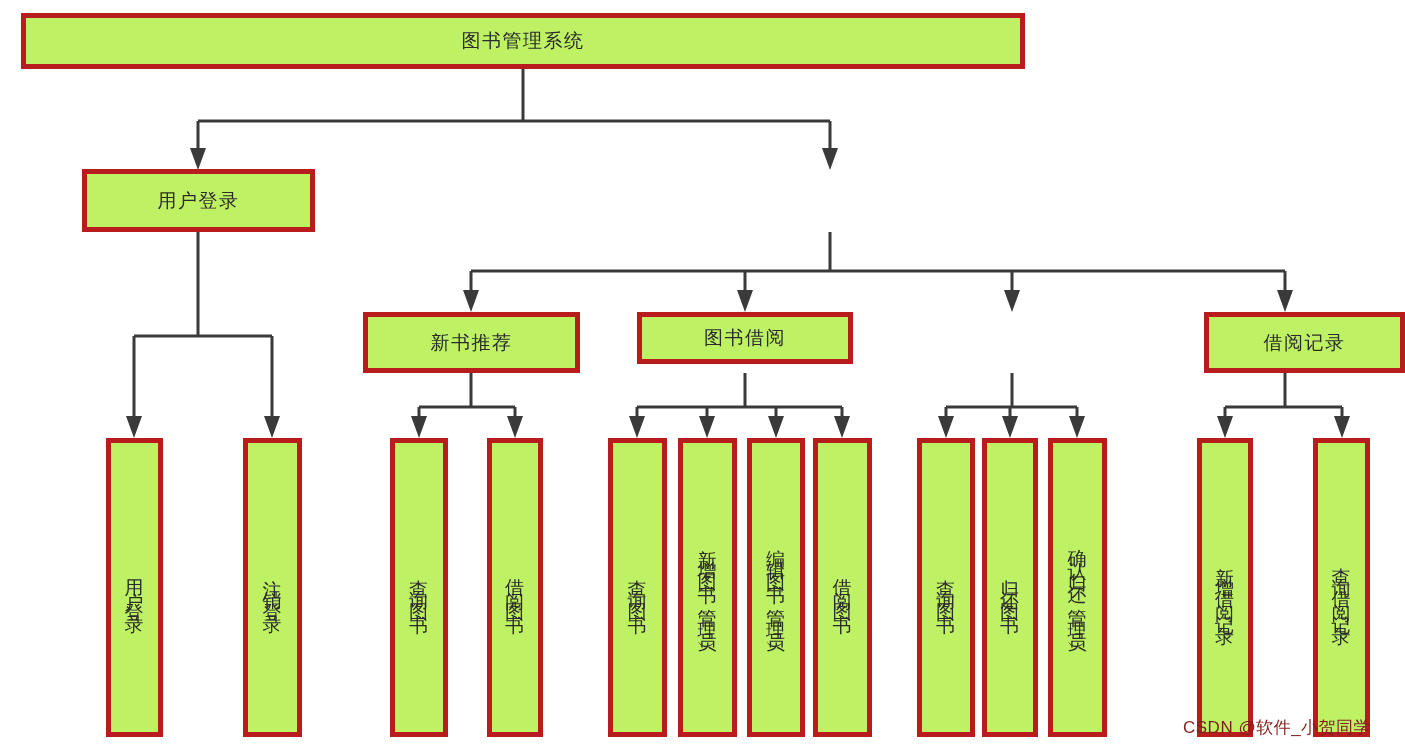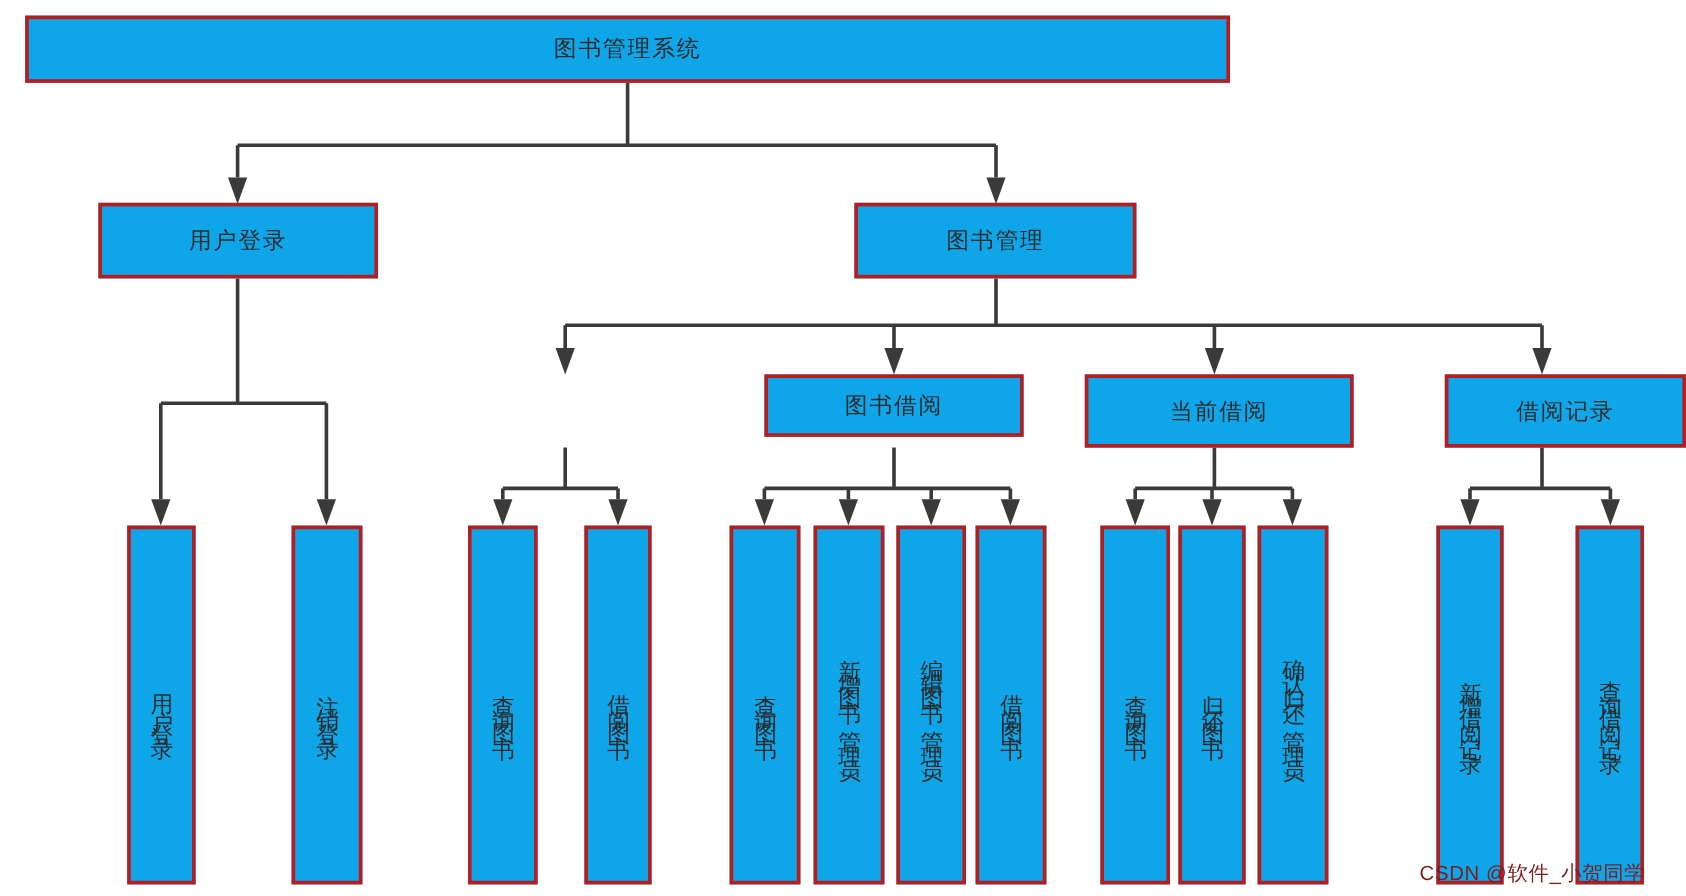--- a/index.html
+++ b/index.html
@@ -29,22 +29,22 @@
     stroke: #3a3a3a;
     stroke-width: 3;
   }
   .connectors polygon {
     fill: #3a3a3a;
     stroke: none;
   }
   .box {
     position: absolute;
     box-sizing: border-box;
-    background: #0ea5e9;
-    border: 3px solid #b91c1c;
+    background: #bef264;
+    border: 5px solid #b91c1c;
     display: flex;
     align-items: center;
     justify-content: center;
     font-size: 19px;
     letter-spacing: 1.5px;
     color: #2b2b2b;
     z-index: 2;
     text-align: center;
   }
   .leaf {
@@ -116,24 +116,23 @@
     <g>
       <path d="M1285 373 V407 M1225 407 H1342 M1225 407 V416 M1342 407 V416"></path>
       <polygon points="1217,416 1233,416 1225,438"></polygon>
       <polygon points="1334,416 1350,416 1342,438"></polygon>
     </g>
   </svg>
 
   <div class="box" style="left:21px; top:13px; width:1004px; height:56px;">图书管理系统</div>
 
   <div class="box" style="left:82px; top:169px; width:233px; height:63px;">用户登录</div>
-  <div class="box" style="left:712px; top:169px; width:235px; height:63px;">图书管理</div>
 
+  <div class="box" style="left:363px; top:312px; width:217px; height:61px;">新书推荐</div>
   <div class="box" style="left:637px; top:312px; width:216px; height:52px;">图书借阅</div>
-  <div class="box" style="left:904px; top:312px; width:224px; height:61px;">当前借阅</div>
   <div class="box" style="left:1184px; top:312px; width:201px; height:61px;margin-left:20px;">借阅记录</div>
 
   <div class="box leaf" style="left:106px; top:438px; width:57px; height:299px;">用户登录</div>
   <div class="box leaf" style="left:243px; top:438px; width:59px; height:299px;">注销登录</div>
 
   <div class="box leaf" style="left:390px; top:438px; width:58px; height:299px;">查询图书</div>
   <div class="box leaf" style="left:487px; top:438px; width:56px; height:299px;">借阅图书</div>
 
   <div class="box leaf" style="left:608px; top:438px; width:59px; height:299px;">查询图书</div>
   <div class="box leaf" style="left:678px; top:438px; width:59px; height:299px;">新增图书（管理员）</div>

